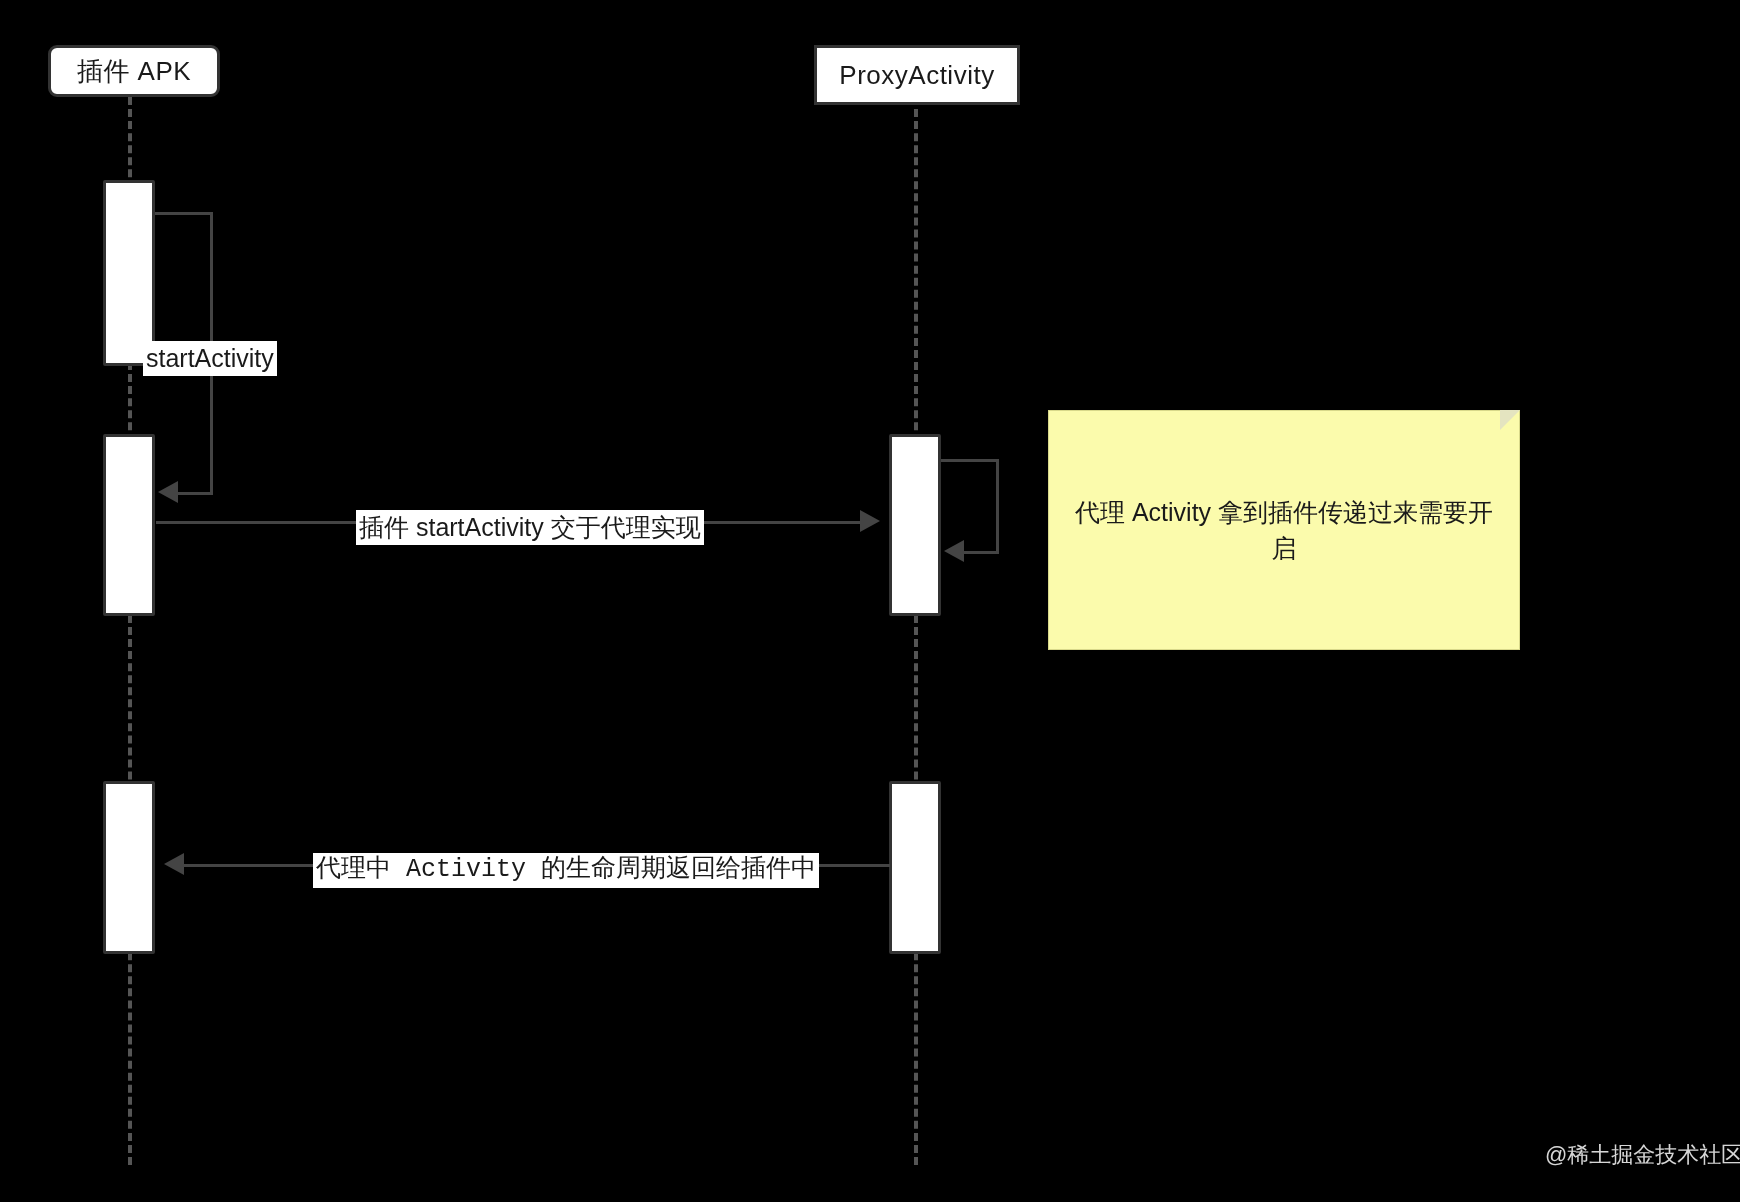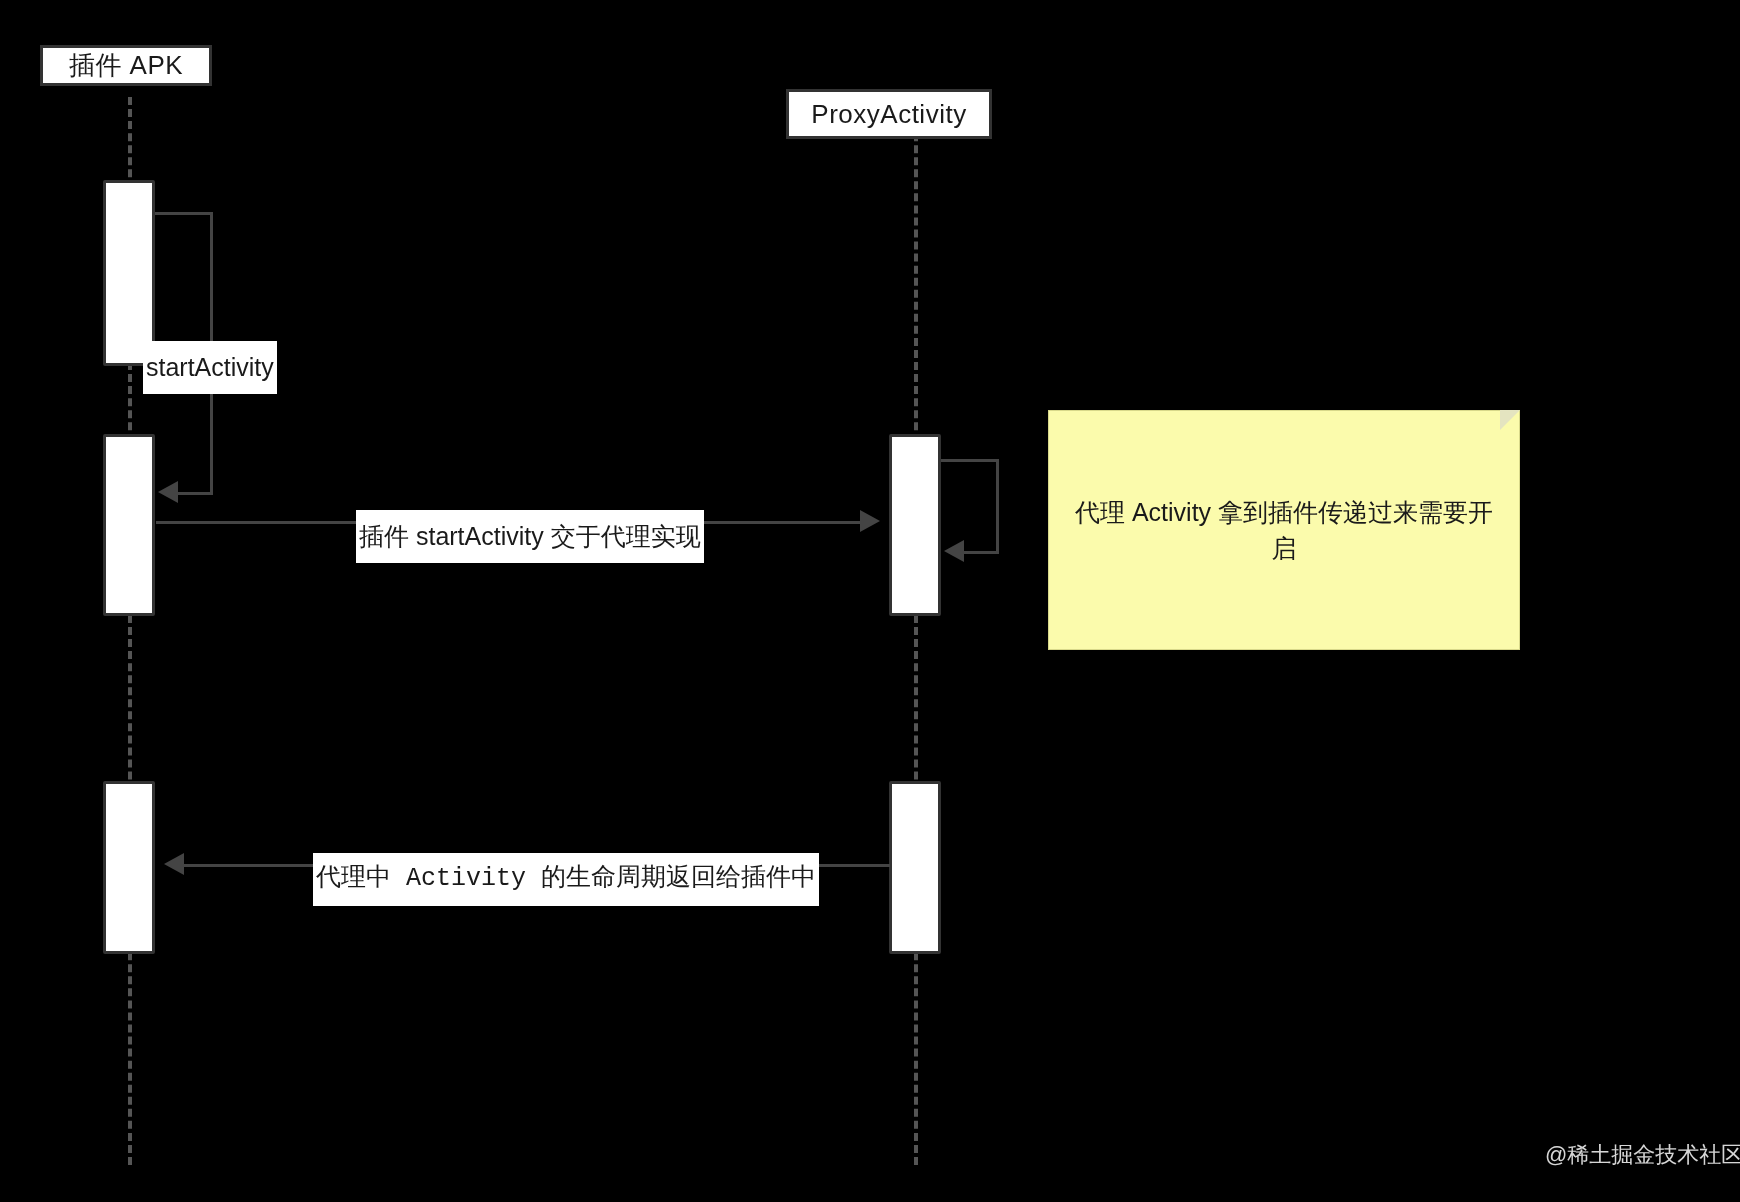--- a/index.html
+++ b/index.html
@@ -77,21 +77,21 @@
     border-width: 0;
   }
 
   
   .msg-label {
     position: absolute;
     background: #ffffff;
     color: #1a1a1a;
     font-size: 25px;
     white-space: nowrap;
-    padding: 12px 3px;
+    padding: 3px 3px;
     line-height: 1.15;
   }
 
   
   .note {
     position: absolute;
     box-sizing: border-box;
     background: #fbfbac;
     border: 1px solid #d8d88a;
     color: #1a1a1a;
@@ -122,25 +122,25 @@
   }
 </style>
 </head>
 <body>
 
 <div id="canvas">
 
   <div class="lifeline" style="left:128px; top:97px; height:1068px;"></div>
   <div class="lifeline" style="left:914px; top:97px; height:1068px;"></div>
 
-  <div class="participant" style="left:40px; top:45px; width:172px; height:41px;">
+  <div class="participant" style="left:48px; top:45px; width:172px; height:52px;border-radius:9px;">
     <span>插件 APK</span>
   </div>
 
-  <div class="participant" style="left:786px; top:45px; width:206px; height:50px;margin-top:44px;">
+  <div class="participant" style="left:814px; top:45px; width:206px; height:60px;">
     <span>ProxyActivity</span>
   </div>
 
   <div class="activation" style="left:103px; top:180px; width:52px; height:186px;"></div>
   <div class="activation" style="left:103px; top:434px; width:52px; height:182px;"></div>
   <div class="activation" style="left:103px; top:781px; width:52px; height:173px;"></div>
 
   <div class="activation" style="left:889px; top:434px; width:52px; height:182px;"></div>
   <div class="activation" style="left:889px; top:781px; width:52px; height:173px;"></div>
 

